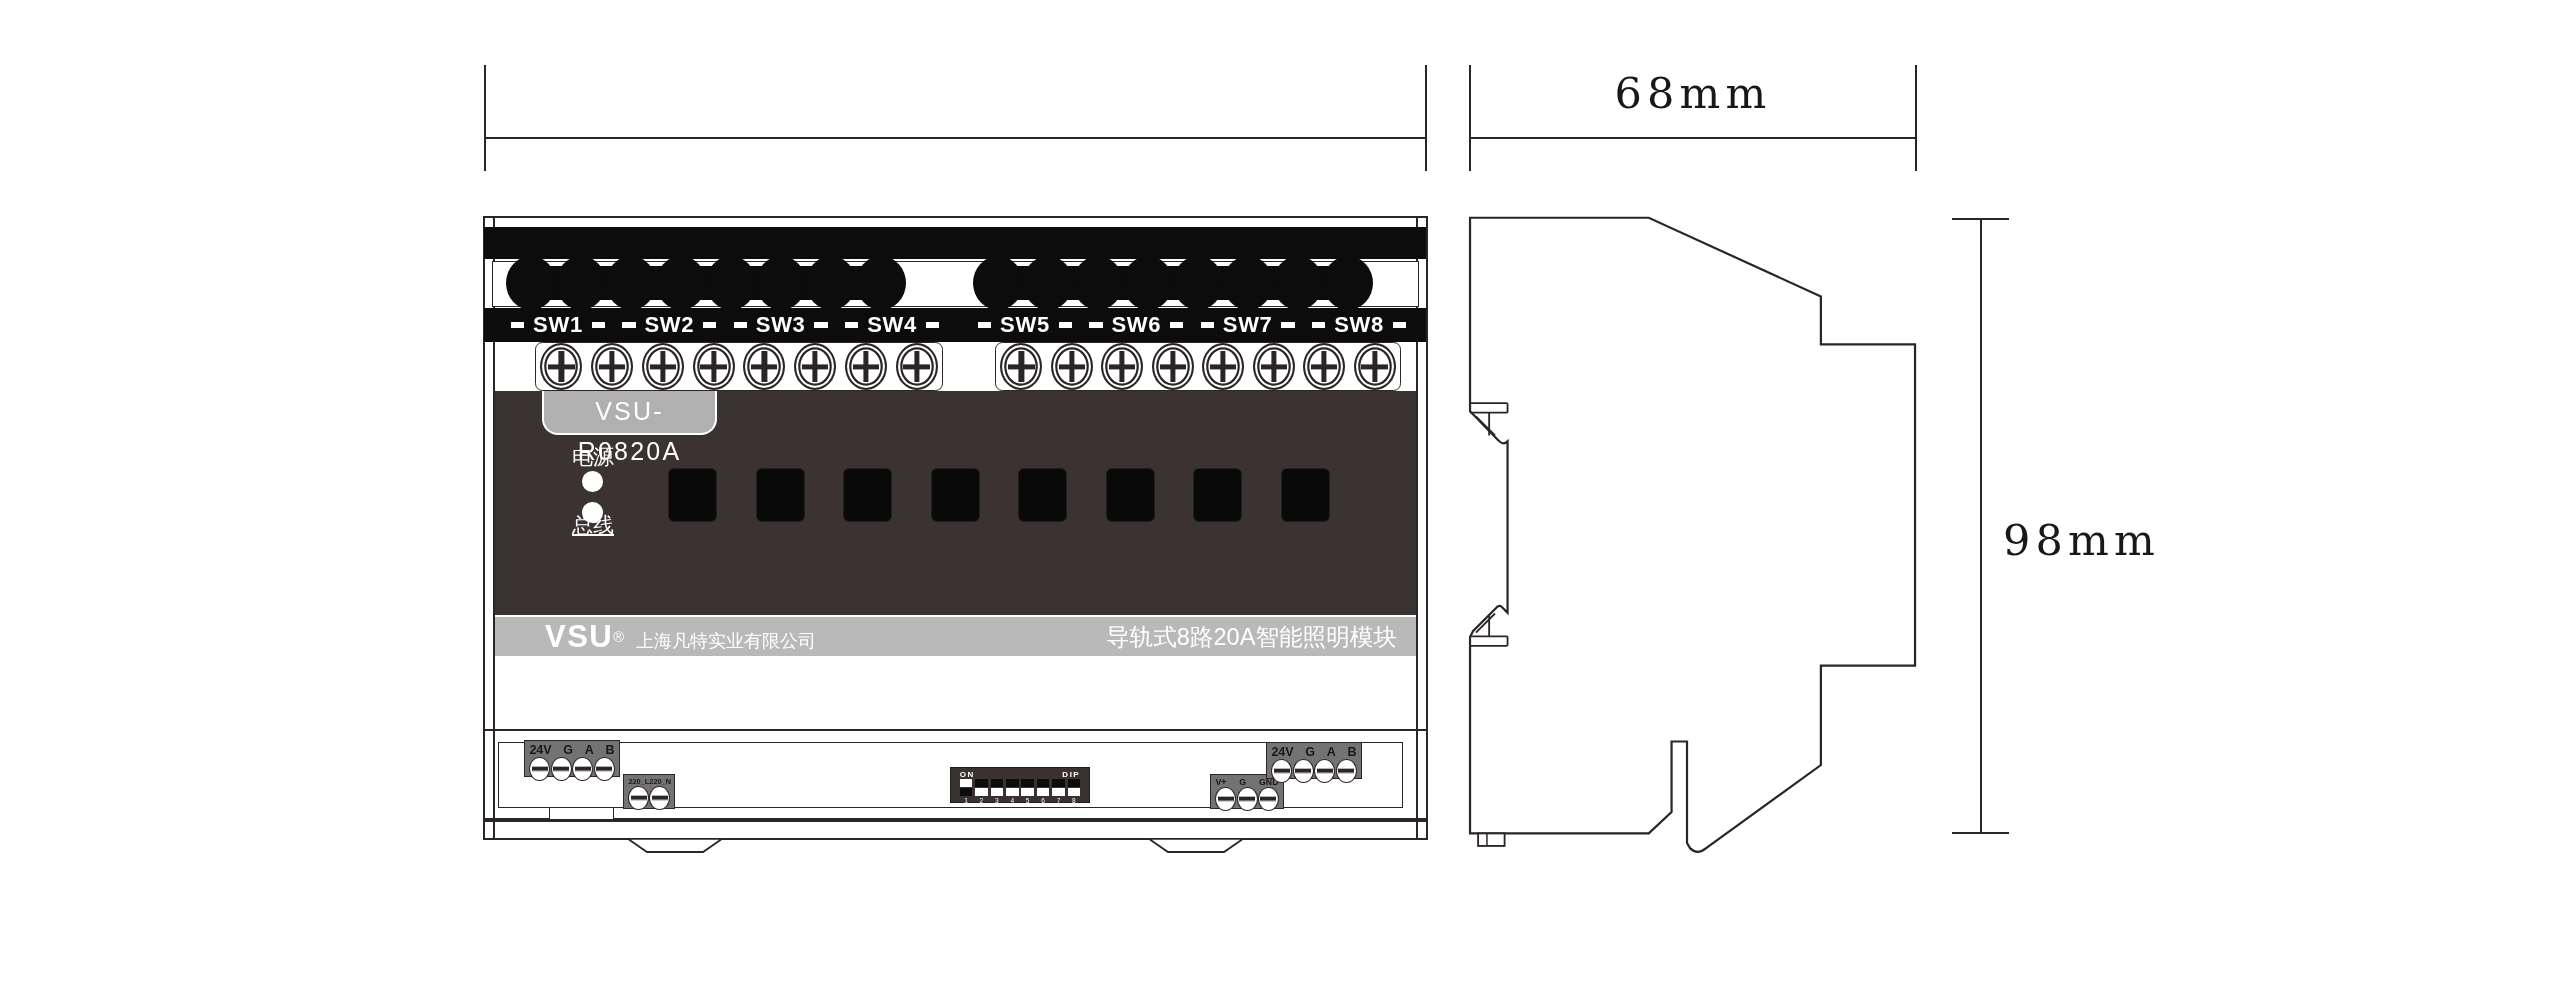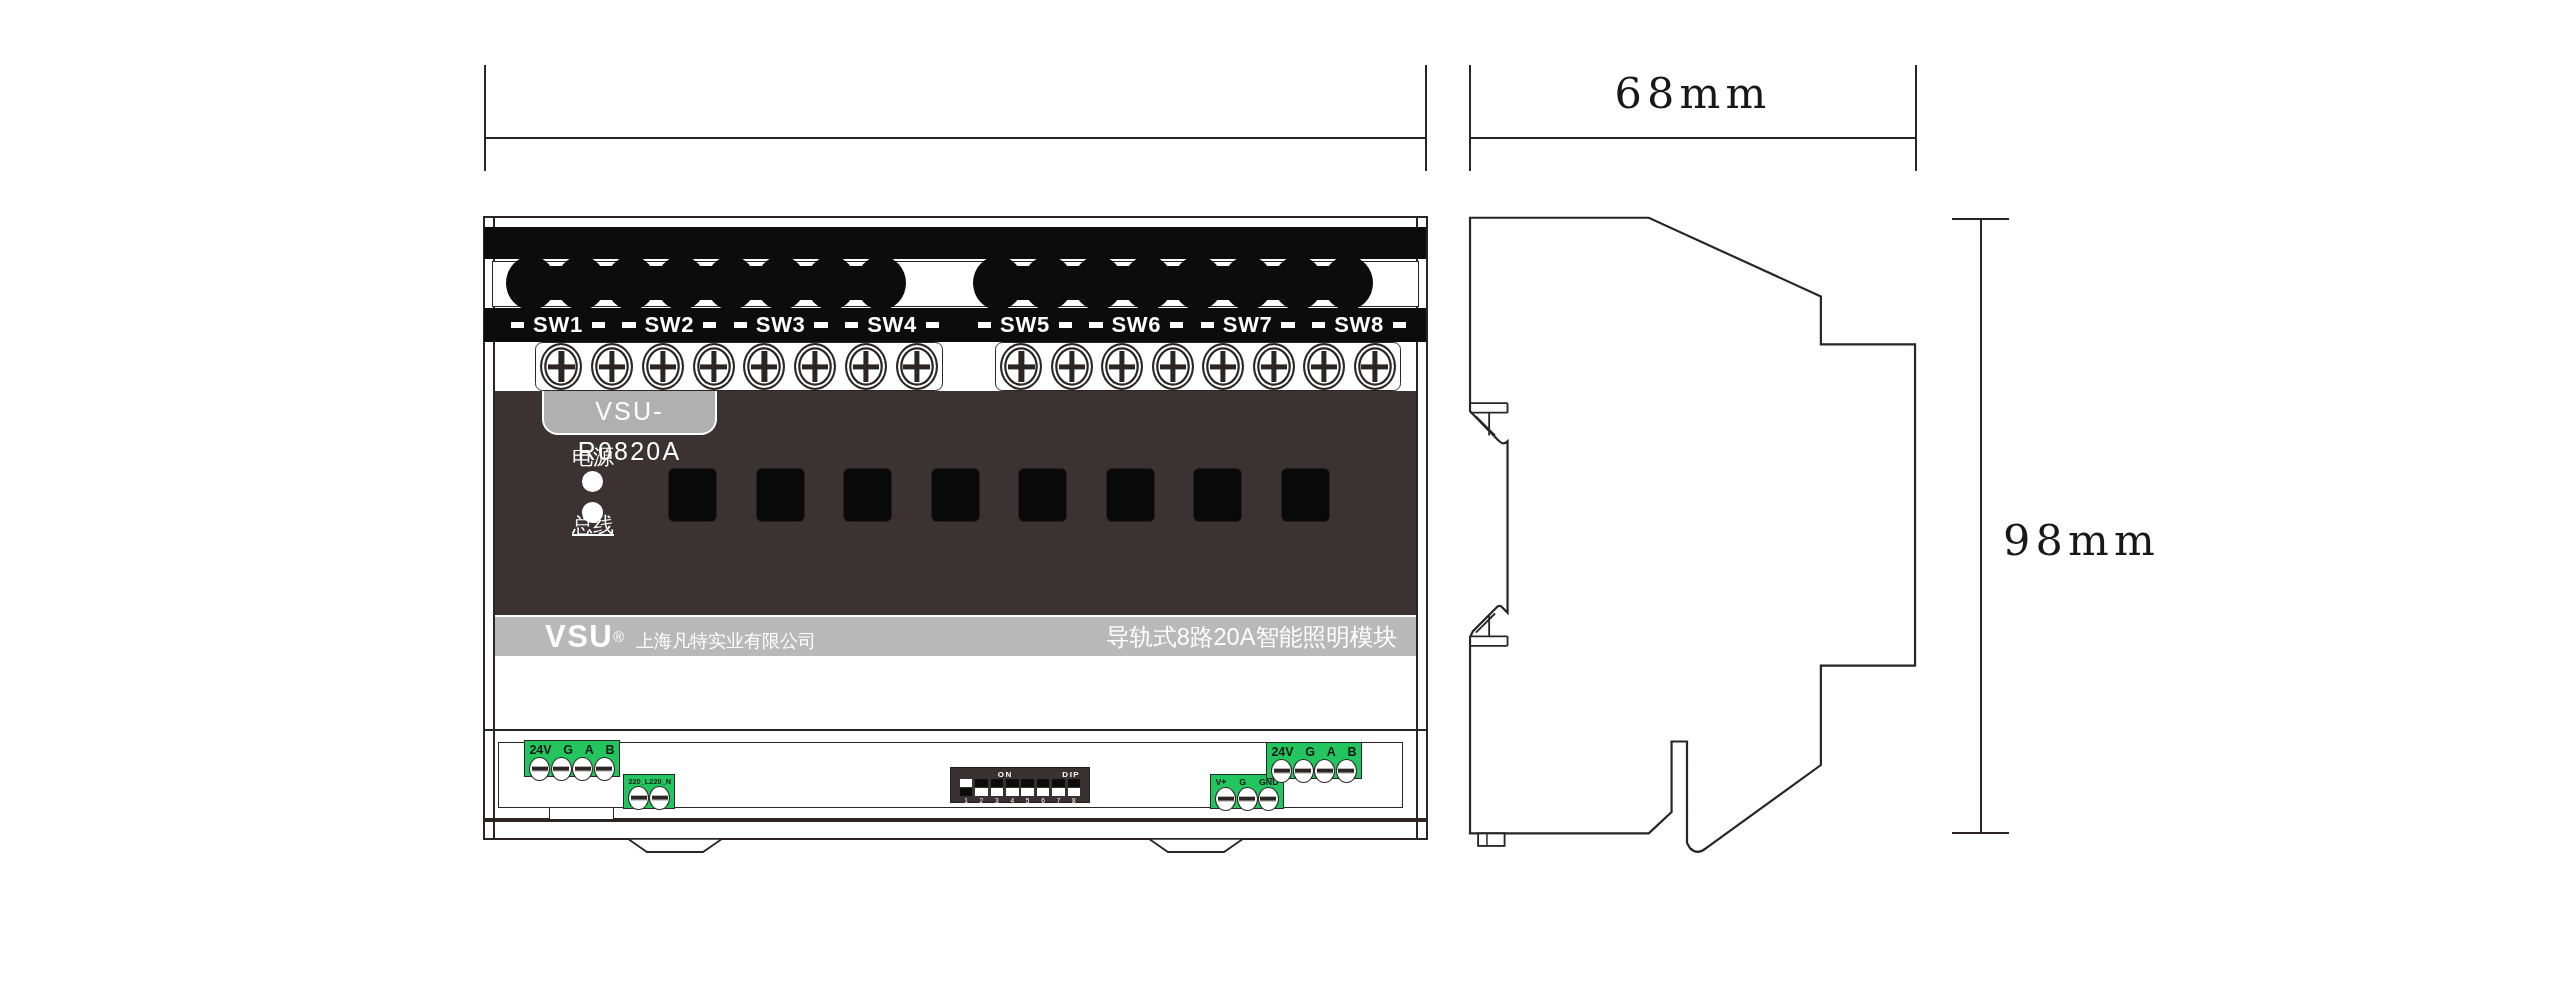--- a/index.html
+++ b/index.html
@@ -41,30 +41,30 @@
   .btnrow{display:flex;justify-content:space-between;}
   .chbtn{width:47px;height:52px;background:#0a0909;border-radius:5.9px;border:0.7px solid #241f1e;flex:0 0 auto;}
   .band{background:#b9b9b9;display:flex;justify-content:space-between;align-items:center;
         padding:0 19px 0 50px;color:#fff;}
   .band .logo{font-size:31px;font-weight:900;letter-spacing:1.5px;}
   .band .reg{font-size:14.7px;vertical-align:super;}
   .band .company{font-size:18px;margin-left:11.8px;}
   .band .product{font-size:23.6px;}
   
   .recess{border:1.5px solid #2b2526;background:#fff;}
-  .tblock{border:1.5px solid #2b2526;background:#22c55e;display:flex;flex-direction:column;
+  .tblock{border:1.5px solid #2b2526;background:#737373;display:flex;flex-direction:column;
           justify-content:space-between;padding:2.2px 4.4px 2.9px 4.4px;}
   .tlabels{display:flex;justify-content:space-between;font-weight:bold;color:#1a1718;}
   .tscrews{display:flex;justify-content:space-between;}
   .ss{position:relative;width:19px;height:22px;border:1.5px solid #2b2526;border-radius:50%;background:#fff;flex:0 0 auto;}
   .ss::after{content:"";position:absolute;top:50%;left:1.5px;right:1.5px;height:3.7px;
              transform:translateY(-50%);background:#2b2526;border-bottom:0.7px solid #fff;}
   .dip{background:#393231;border:1.5px solid #241f1e;padding:2.2px 8.8px 1.5px 8.8px;
        display:flex;flex-direction:column;justify-content:space-between;}
-  .diphead{display:flex;justify-content:space-between;color:#fff;font-size:8px;font-weight:bold;letter-spacing:1.5px;margin-left:38px;}
+  .diphead{display:flex;justify-content:space-between;color:#fff;font-size:8px;font-weight:bold;letter-spacing:1.5px;}
   .diprow{display:flex;justify-content:space-between;}
   .dipcol{display:flex;flex-direction:column;align-items:center;width:12.5px;}
   .dipcol .cell{width:12.5px;height:8px;margin-bottom:0.7px;}
   .dipcol .top{background:#0d0c0c;} .dipcol .bot{background:#fff;}
   .dipcol.on .top{background:#fff;} .dipcol.on .bot{background:#0d0c0c;}
   .dipcol b{color:#fff;font-size:6.6px;font-weight:normal;margin-top:0.7px;}
   .thick{background:#2b2526;}
   .smallbox{border:1.5px solid #2b2526;background:#fff;}
 </style>
 </head>

